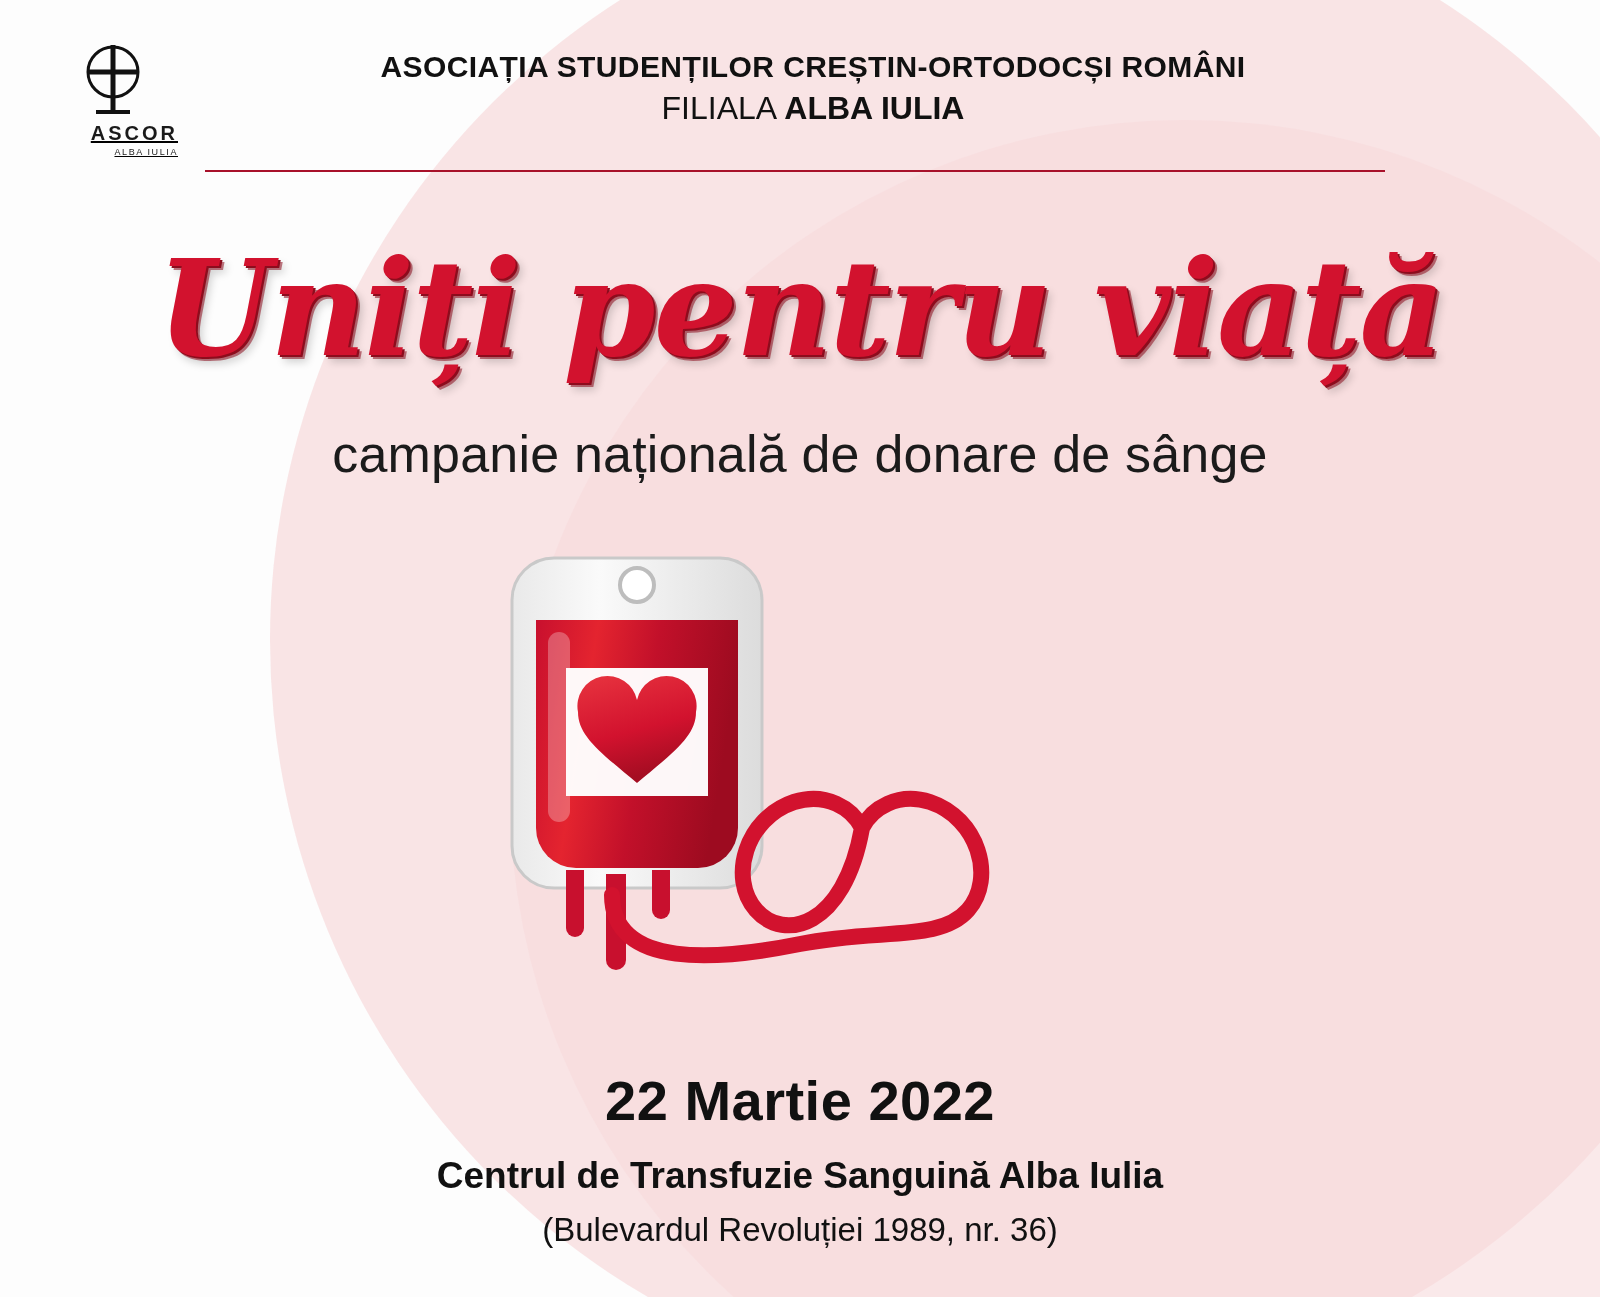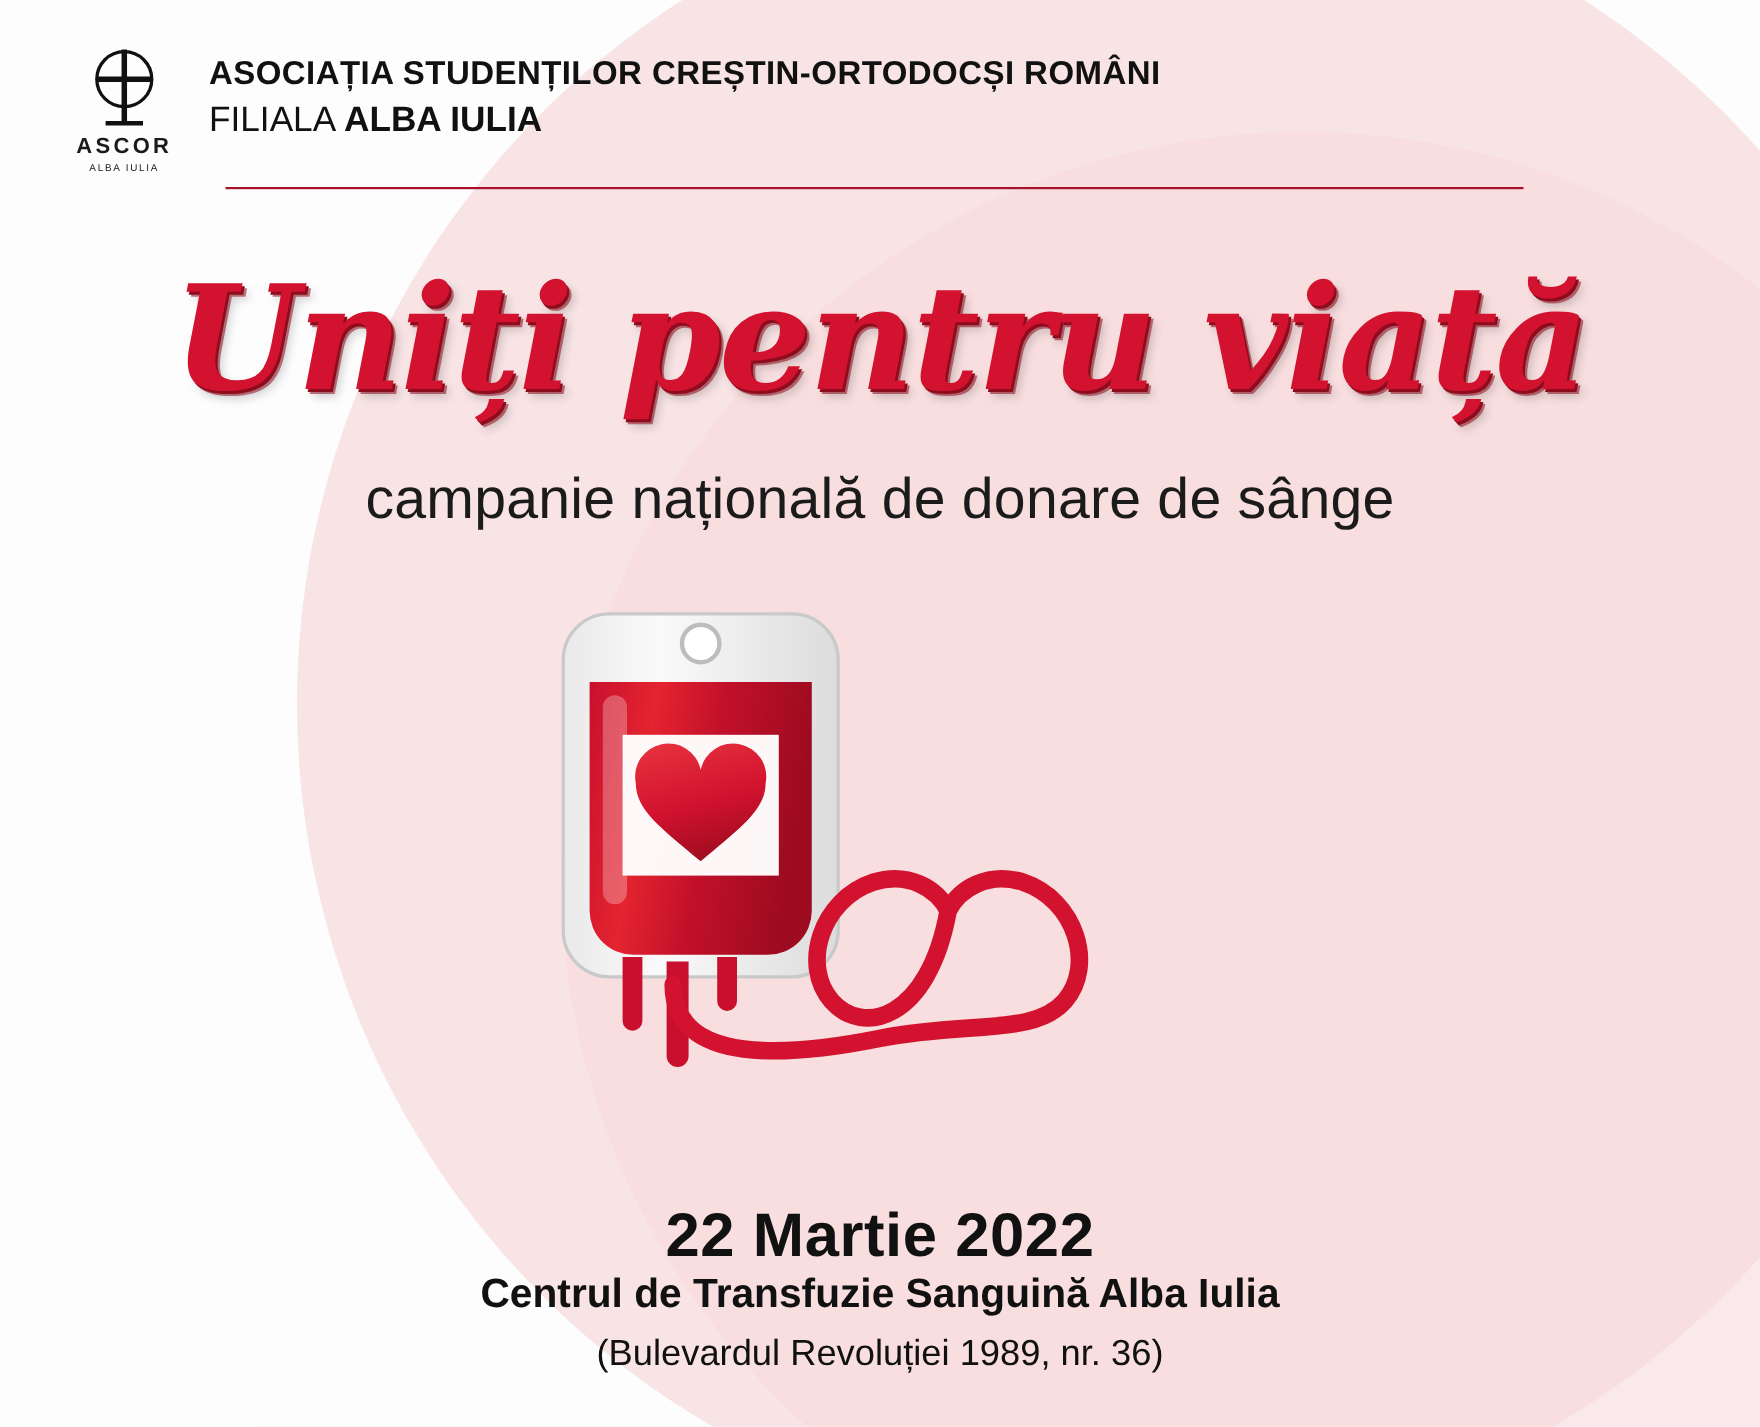--- a/index.html
+++ b/index.html
@@ -53,21 +53,22 @@
     top: 42px;
     left: 0;
     width: 100%;
     height: 120px;
   }
   .logo {
     position: absolute;
     left: 48px;
     top: 0px;
     width: 130px;
-    text-align: center;
+    text-align: right;
+    text-decoration: underline;
   }
   .logo-mark {
     width: 78px;
     height: 78px;
     margin: 0 auto;
     position: relative;
   }
   .logo-name {
     font-family: "Liberation Sans", sans-serif;
     font-size: 20px;
@@ -81,20 +82,21 @@
     font-size: 9px;
     letter-spacing: 1.6px;
     color: #1a1a1a;
     margin-top: 2px;
   }
   .org-block {
     position: absolute;
     left: 190px;
     right: 164px;
     top: 8px;
+    text-align: center;
   }
   .org-line1 {
     font-size: 30px;
     font-weight: 700;
     letter-spacing: 0.4px;
     color: #111;
     white-space: nowrap;
   }
   .org-line2 {
     font-size: 32px;
@@ -163,20 +165,21 @@
   .date {
     font-size: 56px;
     font-weight: 700;
     color: #111;
     letter-spacing: 0.5px;
   }
   .venue {
     font-size: 37px;
     font-weight: 700;
     color: #111;
+    margin-top: 22px;
   }
   .address {
     font-size: 33px;
     font-weight: 400;
     color: #111;
     margin-top: 14px;
   }
 </style>
 </head>
 <body>

